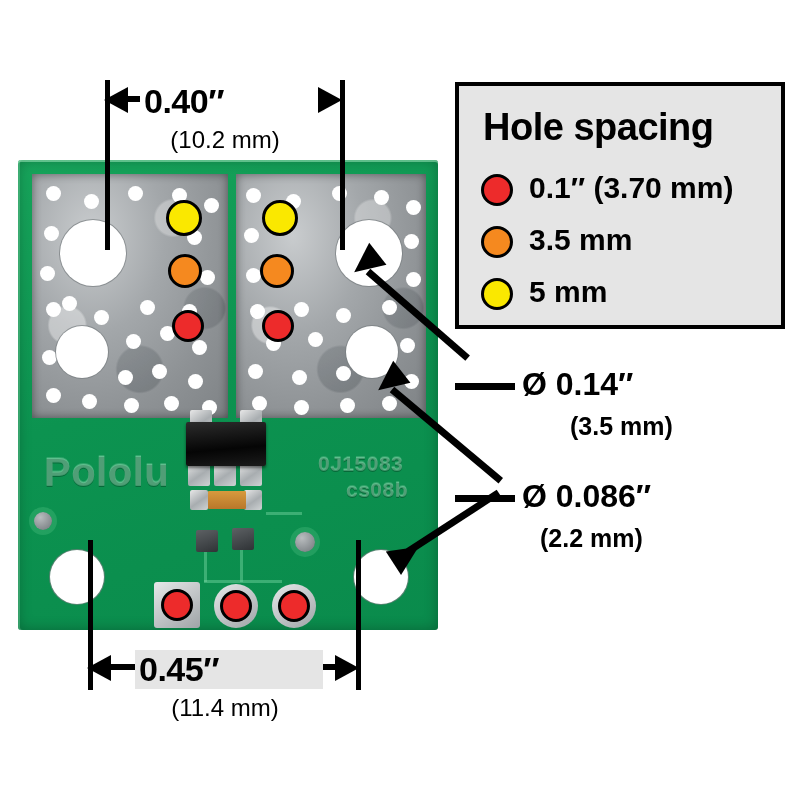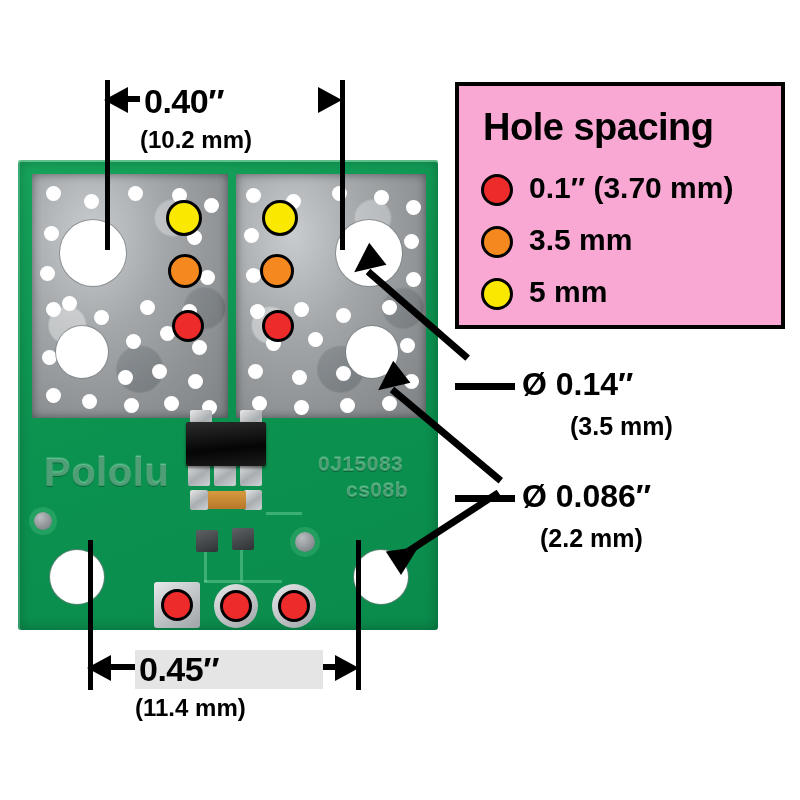--- a/index.html
+++ b/index.html
@@ -67,25 +67,25 @@
   
   .ann{position:absolute;z-index:20;}
   .vline{position:absolute;background:#000;width:5px;z-index:21;}
   .hbar{position:absolute;background:#000;height:6px;z-index:21;}
   .arrowL,.arrowR{position:absolute;width:0;height:0;z-index:22;}
   .arrowL{border-top:13px solid transparent;border-bottom:13px solid transparent;border-right:24px solid #000;}
   .arrowR{border-top:13px solid transparent;border-bottom:13px solid transparent;border-left:24px solid #000;}
 
   .dim-main{position:absolute;font-size:34px;font-weight:bold;z-index:23;
             text-align:left;letter-spacing:-.5px;}
-  .dim-sub{position:absolute;font-size:24px;font-weight:bold;z-index:23;}
+  .dim-sub{position:absolute;font-size:24px;font-weight:normal;z-index:23;text-align:center;}
 
   
   #legend{position:absolute;left:455px;top:82px;width:330px;height:247px;
-          background:#f9a8d4;border:4px solid #000;box-sizing:border-box;z-index:30;}
+          background:#e5e5e5;border:4px solid #000;box-sizing:border-box;z-index:30;}
   #legend-title{position:absolute;left:24px;top:20px;font-size:38px;font-weight:bold;
                 letter-spacing:-.5px;}
   .lg-row{position:absolute;left:22px;height:38px;}
   .lg-dot{position:absolute;left:0;top:2px;width:32px;height:32px;border-radius:50%;
           border:3px solid #000;box-sizing:border-box;}
   .lg-text{position:absolute;left:48px;top:-1px;font-size:30px;font-weight:bold;white-space:nowrap;}
 
   
   .callout-main{position:absolute;font-size:32px;font-weight:bold;white-space:nowrap;z-index:25;}
   .callout-sub{position:absolute;font-size:25px;font-weight:bold;white-space:nowrap;z-index:25;}

